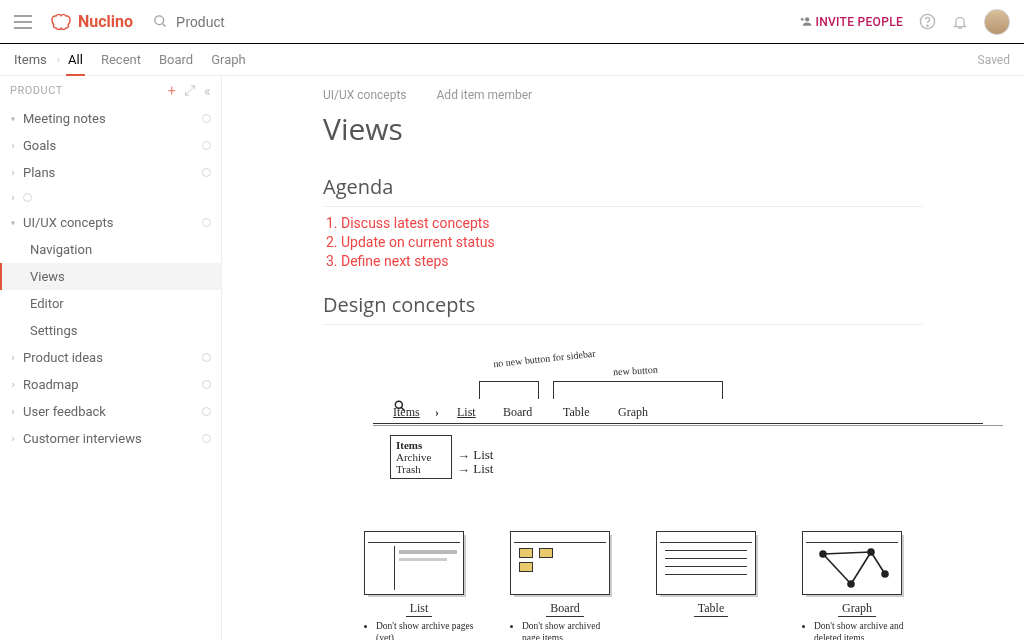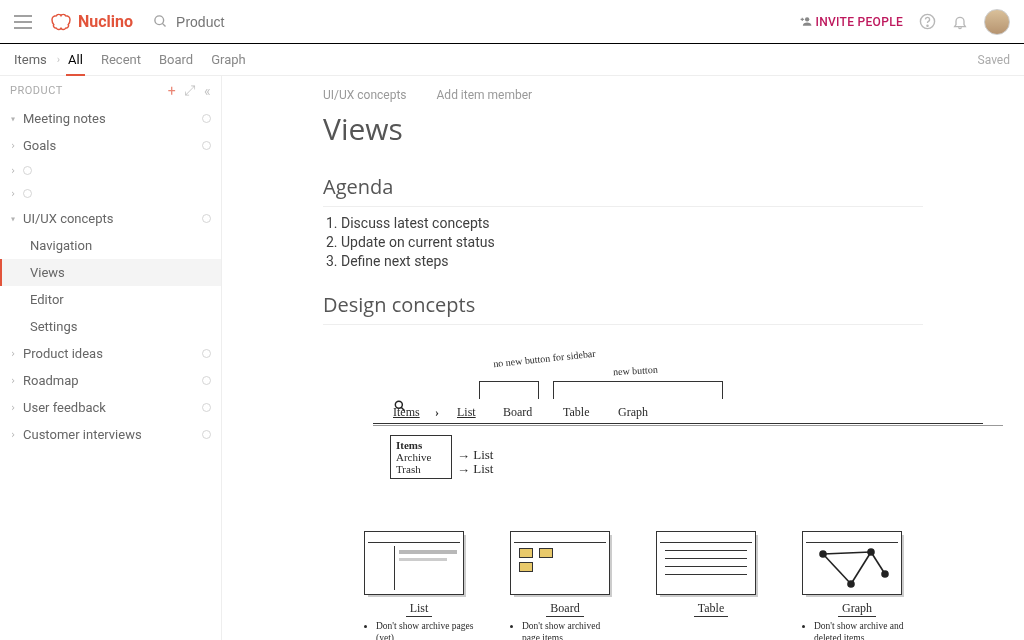--- a/index.html
+++ b/index.html
@@ -39,21 +39,21 @@
   .tree-child { padding-left:30px; }
   .tree-child.selected { background:#f4f4f4; }
   .tree-child.selected::before { content:""; position:absolute; left:0; top:0; bottom:0; width:2px; background:#e2543b; }
 
   .content { flex:1; overflow:auto; }
   .doc { max-width:640px; margin:0 auto; padding:12px 20px 40px; }
   .crumbs { display:flex; align-items:center; gap:30px; font-size:12px; color:#999; margin-bottom:6px; }
   .crumbs .bc { }
   h1.title { font-size:30px; font-weight:400; color:#555; margin:4px 0 24px; font-family:"Segoe UI", "Open Sans", sans-serif; }
   h2.sec { font-size:20px; font-weight:400; color:#555; border-bottom:1px solid #eee; padding-bottom:6px; margin:22px 0 8px; font-family:"Segoe UI","Open Sans",sans-serif; }
-  ol.agenda { margin:6px 0 0 18px; padding:0; font-size:14px; color:#404040; }
+  ol.agenda { margin:6px 0 0 18px; padding:0; font-size:14px; color:#ef4444; }
   ol.agenda li { margin:3px 0; }
 
   
   .sketch { margin-top:18px; font-family:"Comic Sans MS","Segoe Script","Bradley Hand",cursive; color:#2a2a2a; }
   .sketch .note { font-size:10px; position:absolute; }
   .sketch-nav { position:relative; height:150px; margin-left:70px; }
   .sk-mag { position:absolute; left:0; top:56px; }
   .sk-line { position:absolute; left:-20px; right:-60px; top:80px; height:0; border-top:1.2px solid #333; }
   .sk-line.b { top:82px; opacity:.5; right:-80px; }
   .sk-tab { position:absolute; top:62px; font-size:12px; }
@@ -143,20 +143,21 @@
           <span class="lbl">Meeting notes</span>
           <span class="dot"></span>
         </div>
         <div class="tree-item">
           <span class="caret">›</span>
           <span class="lbl">Goals</span>
           <span class="dot"></span>
         </div>
         <div class="tree-item">
           <span class="caret">›</span>
+          <span class="lbl">Plans</span>
           <span class="dot"></span>
         </div>
         <div class="tree-item">
           <span class="caret">›</span>
           <span class="dot"></span>
         </div>
         <div class="tree-item">
           <span class="caret">▾</span>
           <span class="lbl">UI/UX concepts</span>
           <span class="dot"></span>

